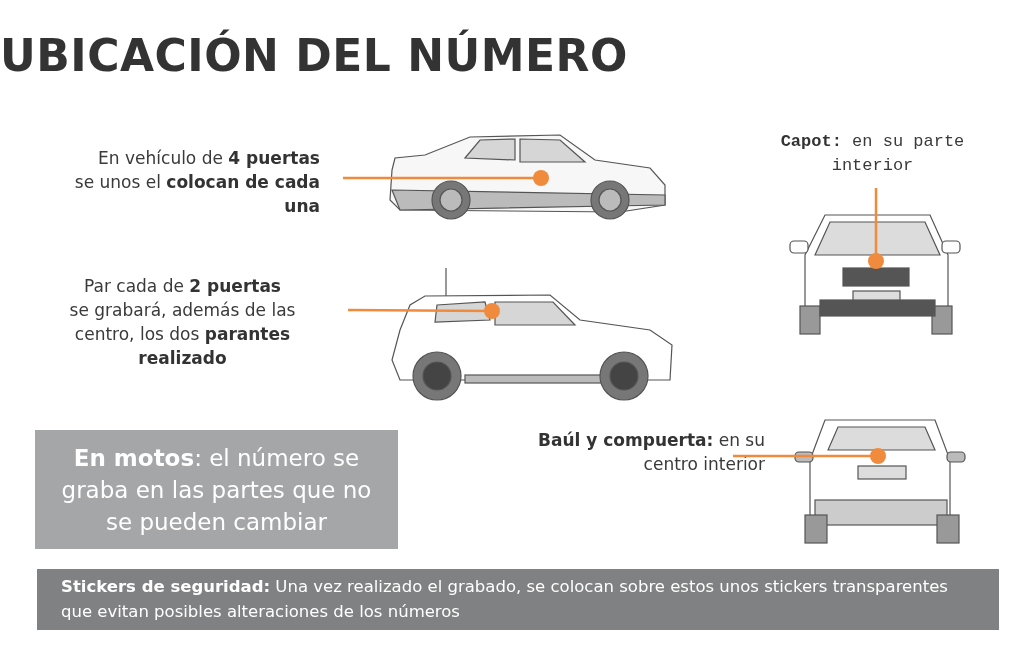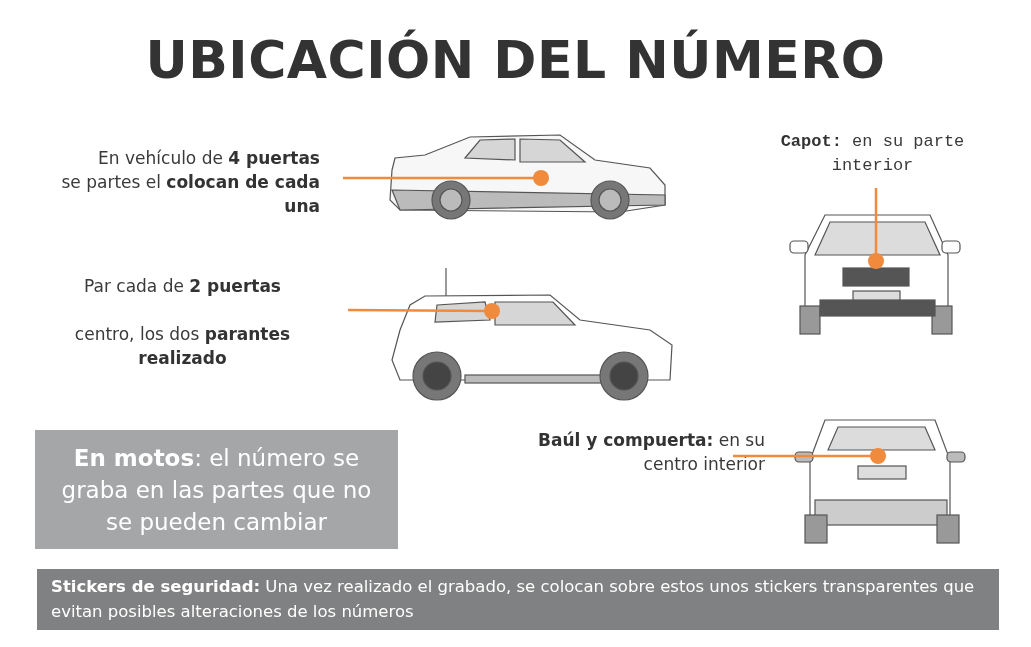--- a/index.html
+++ b/index.html
@@ -1,45 +1,45 @@
 <!DOCTYPE html>
 <html><head>
   <meta charset="utf-8">
   <style>
     html, body { margin: 0; padding: 0; background: #ffffff; }
     body { width: 1031px; height: 647px; position: relative; overflow: hidden;
            font-family: "DejaVu Sans", "Liberation Sans", sans-serif; color: #3a3a3a; }
-    .title { position: absolute; left: 0; width: 1031px; top: 30px; text-align: center;
-             font-size: 52px; font-weight: bold; color: #333333; letter-spacing: 0.5px; }
+    .title { position: absolute; left: 0; width: 1031px; top: 30px; 
+             font-size: 44px; font-weight: bold; color: #333333; letter-spacing: 0.5px; }
     .label { position: absolute; text-align: center; font-size: 17px; line-height: 24px; color: #3a3a3a; }
     .label b { color: #333; }
     .motos { position: absolute; left: 35px; top: 430px; width: 363px; height: 119px;
              background: #a5a6a8; color: #fff; text-align: center; font-size: 23px; line-height: 32px;
              display: flex; align-items: center; justify-content: center; box-sizing: border-box; padding: 16px 10px; }
     .motos b { font-weight: bold; }
     .stickers { position: absolute; left: 37px; top: 569px; width: 962px; height: 61px;
                 background: #808182; color: #fff; font-size: 16.5px; line-height: 25px;
-                box-sizing: border-box; padding: 5px 14px; }
+                box-sizing: border-box; padding: 5px 24px; }
     .stickers b { font-weight: bold; }
     svg.art { position: absolute; left: 0; top: 0; }
   </style>
 </head>
 <body>
 
 <div class="title">UBICACIÓN DEL NÚMERO</div>
 
 <div class="label" style="left:45px; top:146px; width:275px;text-align:right;">
   <span>En vehículo de </span><b>4 puertas</b><br>
-  <span>se partes el </span><b>colocan de cada</b><br>
+  <span>se unos el </span><b>colocan de cada</b><br>
   <b>una</b>
 </div>
 
 <div class="label" style="left:45px; top:274px; width:275px;">
   <span>Par cada de </span><b>2 puertas</b><br>
-  <br>
+  <span>se grabará, además de las</span><br>
   <span>centro, los dos </span><b>parantes</b><br>
   <b>realizado</b>
 </div>
 
 <div class="label" style="left:770px; top:130px; width:205px;font-family:Liberation Mono, monospace;">
   <b>Capot:</b><span> en su parte</span><br>
   <span>interior</span>
 </div>
 
 <div class="label" style="left:515px; top:428px; width:250px;text-align:right;">

